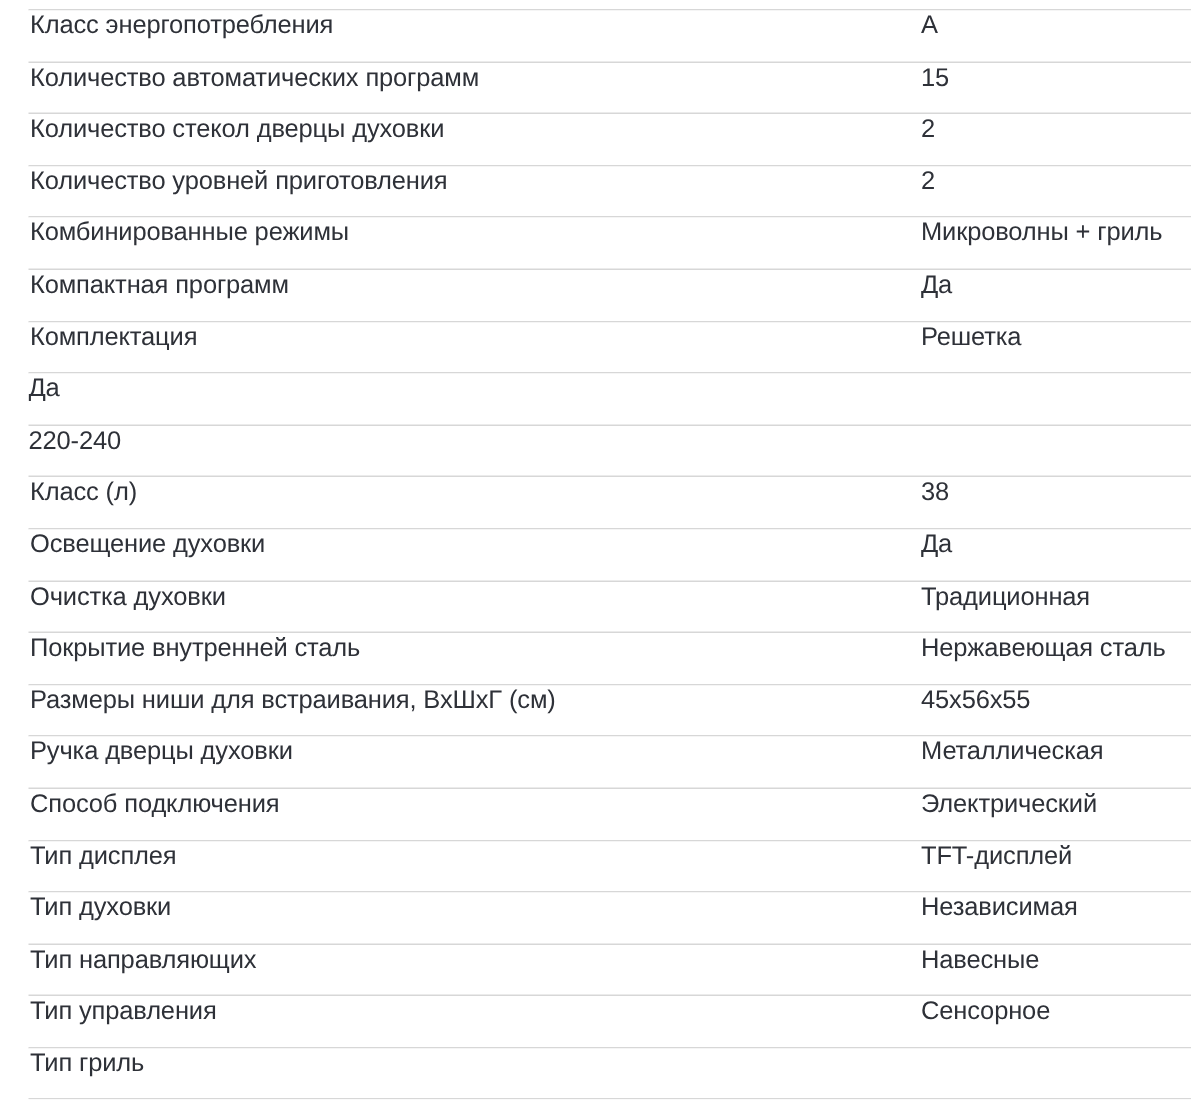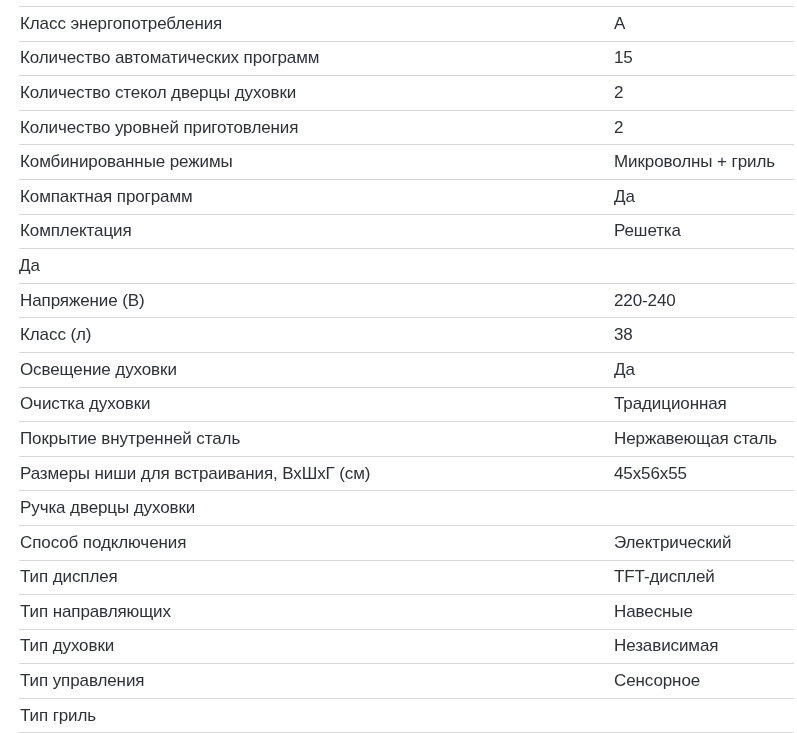--- a/index.html
+++ b/index.html
@@ -17,21 +17,20 @@
   }
   .spec-table {
     width: 100%;
   }
   .spec-row {
     box-sizing: border-box;
     height: 34.6px;
     margin: 0 3px 0 19px;
     border-bottom: 1px solid #d7d7d7;
     display: flex;
-    align-items: center;
     font-size: 17px;
     letter-spacing: -0.1px;
     color: #2e3138;
     background: #ffffff;
   }
   .spec-row--cropped {
     height: 7px;
     overflow: hidden;
   }
   .spec-row__label {
@@ -91,21 +90,20 @@
   <div class="spec-row">
     <span class="spec-row__label">Комплектация</span>
     <span class="spec-row__value">Решетка</span>
   </div>
 
   <div class="spec-row">
     <span class="spec-row__value">Да</span>
   </div>
 
   <div class="spec-row">
-    <span class="spec-row__label">Напряжение (В)</span>
     <span class="spec-row__value">220-240</span>
   </div>
 
   <div class="spec-row">
     <span class="spec-row__label">Класс (л)</span>
     <span class="spec-row__value">38</span>
   </div>
 
   <div class="spec-row">
     <span class="spec-row__label">Освещение духовки</span>
@@ -122,40 +120,41 @@
     <span class="spec-row__value">Нержавеющая сталь</span>
   </div>
 
   <div class="spec-row">
     <span class="spec-row__label">Размеры ниши для встраивания, ВхШхГ (см)</span>
     <span class="spec-row__value">45х56х55</span>
   </div>
 
   <div class="spec-row">
     <span class="spec-row__label">Ручка дверцы духовки</span>
+    <span class="spec-row__value">Металлическая</span>
   </div>
 
   <div class="spec-row">
     <span class="spec-row__label">Способ подключения</span>
     <span class="spec-row__value">Электрический</span>
   </div>
 
   <div class="spec-row">
     <span class="spec-row__label">Тип дисплея</span>
     <span class="spec-row__value">TFT-дисплей</span>
   </div>
 
   <div class="spec-row">
-    <span class="spec-row__label">Тип направляющих</span>
-    <span class="spec-row__value">Навесные</span>
+    <span class="spec-row__label">Тип духовки</span>
+    <span class="spec-row__value">Независимая</span>
   </div>
 
   <div class="spec-row">
-    <span class="spec-row__label">Тип духовки</span>
-    <span class="spec-row__value">Независимая</span>
+    <span class="spec-row__label">Тип направляющих</span>
+    <span class="spec-row__value">Навесные</span>
   </div>
 
   <div class="spec-row">
     <span class="spec-row__label">Тип управления</span>
     <span class="spec-row__value">Сенсорное</span>
   </div>
 
   <div class="spec-row">
     <span class="spec-row__label">Тип гриль</span>
   </div>

